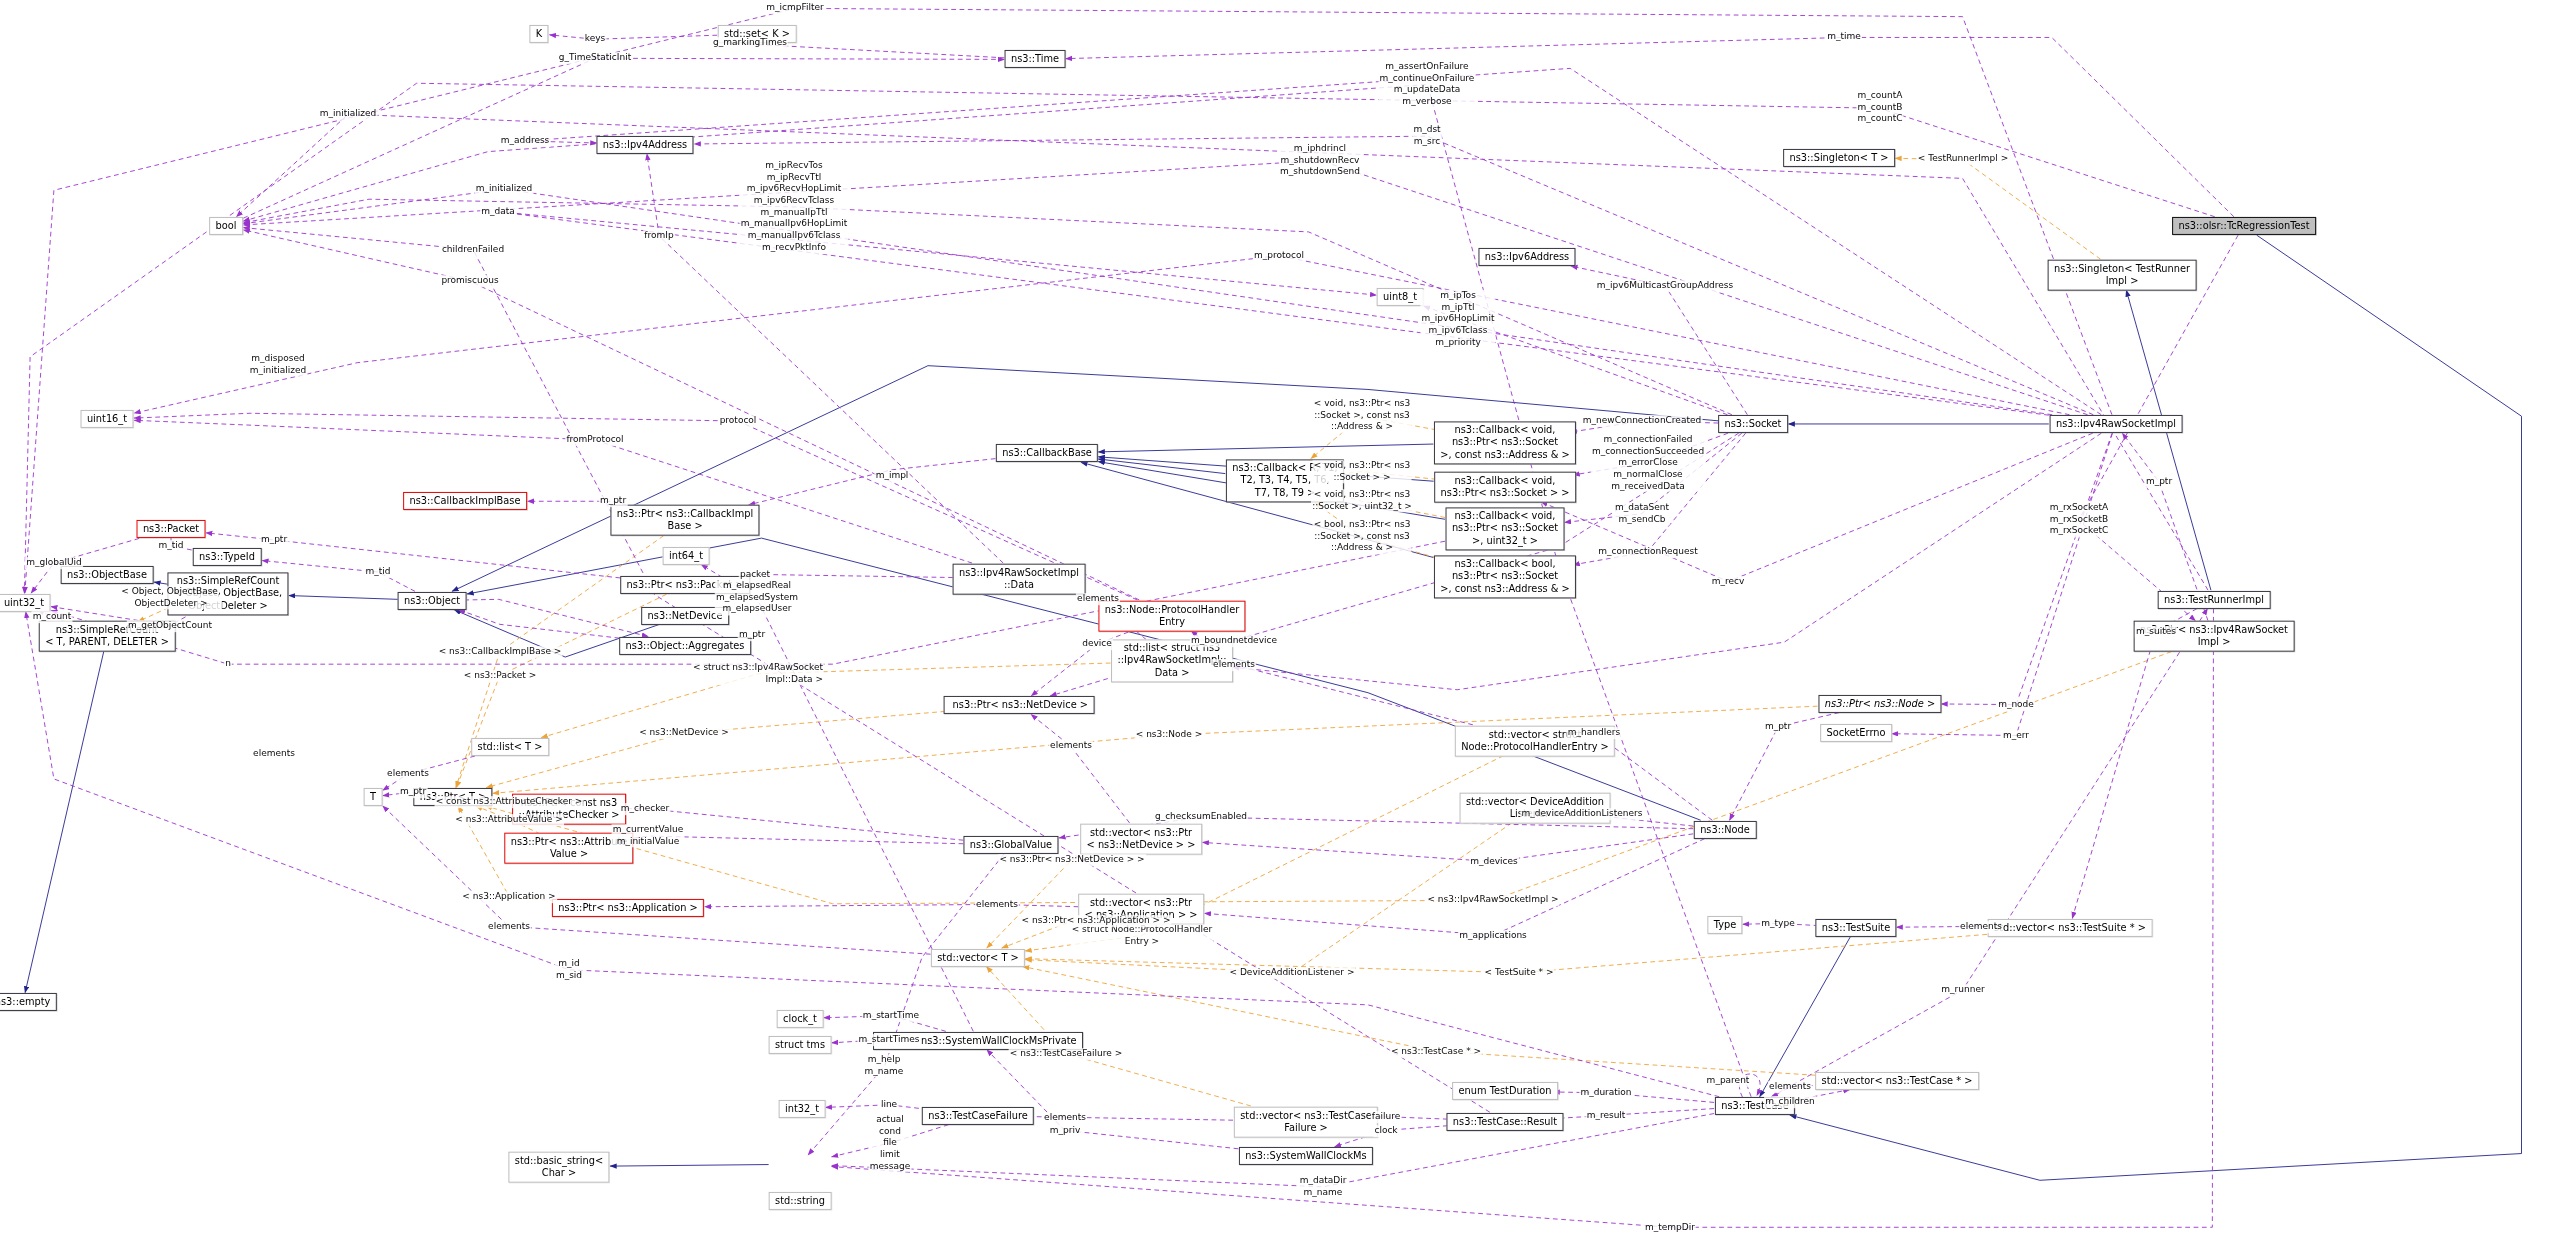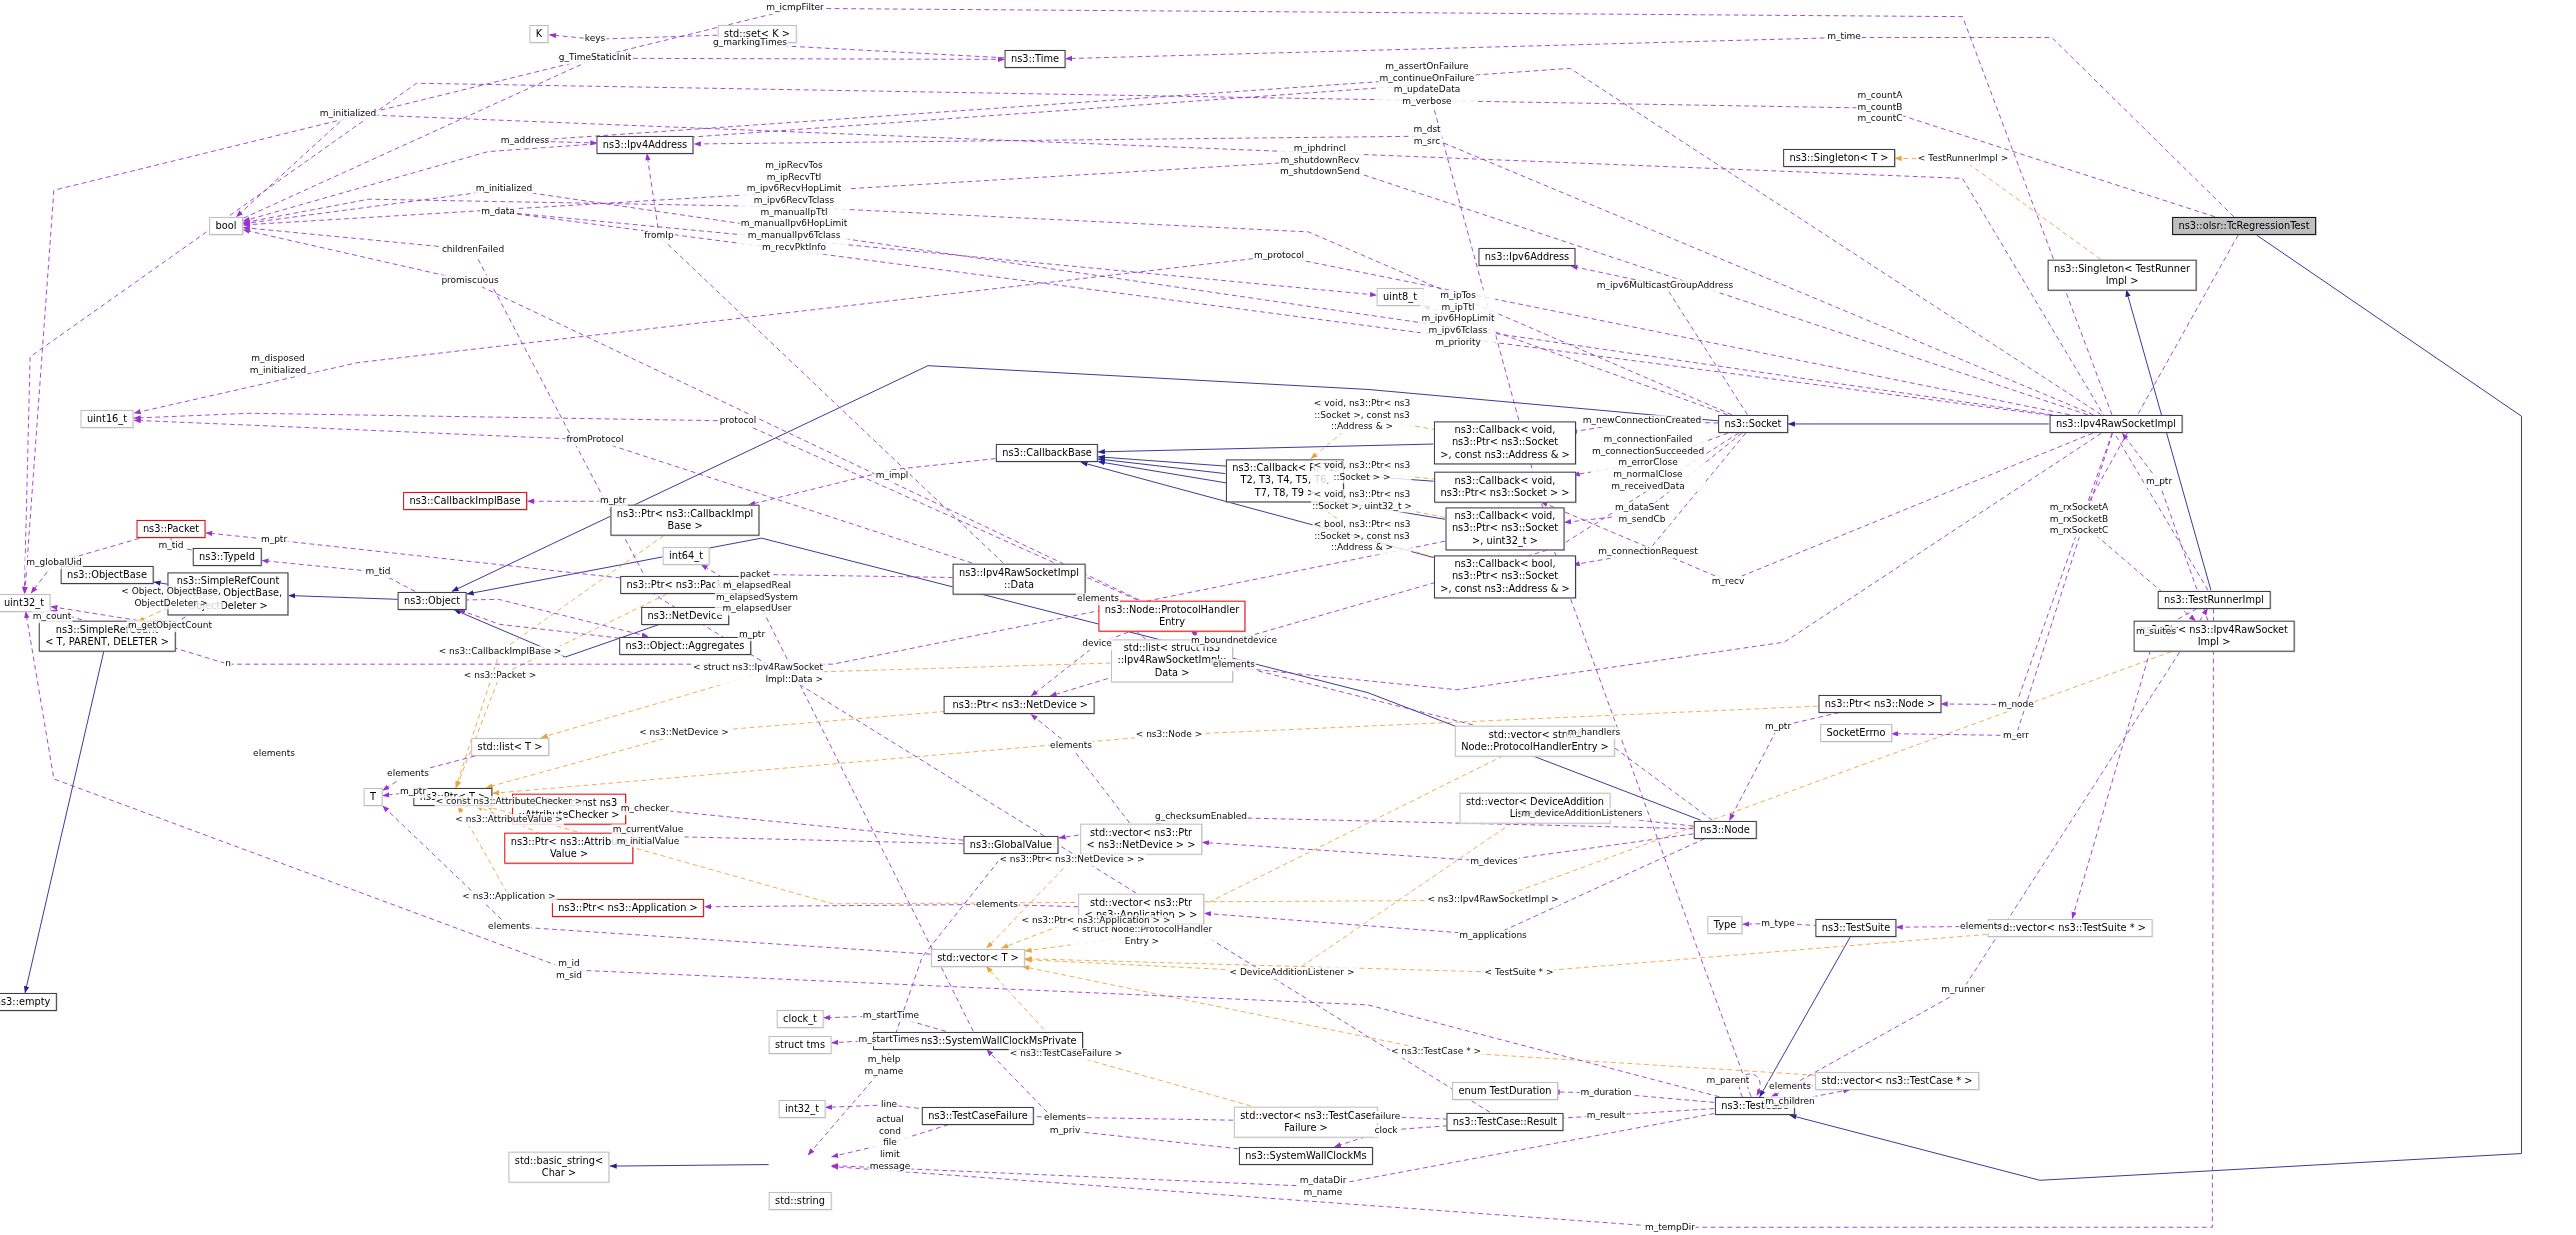--- a/index.html
+++ b/index.html
@@ -217,21 +217,21 @@
     <div class="node k-type" style="left: 1141px; top: 839px;">std::vector&lt; ns3::Ptr
 &lt; ns3::NetDevice &gt; &gt;</div>
     <div class="node k-type" style="left: 1141px; top: 909px;">std::vector&lt; ns3::Ptr
 &lt; ns3::Application &gt; &gt;</div>
     <div class="node k-type" style="left: 978px; top: 958px;">std::vector&lt; T &gt;</div>
     <div class="node k-type" style="left: 1535px; top: 741px;">std::vector&lt; struct
 Node::ProtocolHandlerEntry &gt;</div>
     <div class="node k-type" style="left: 1535px; top: 808px;">std::vector&lt; DeviceAddition
 Listener &gt;</div>
     <div class="node k-class" style="left: 1725px; top: 830px;">ns3::Node</div>
-    <div class="node k-class" style="left: 1880px; top: 704px;">ns3::Ptr&lt; ns3::Node &gt;</div>
+    <div class="node k-class" style="left: 1880px; top: 704px; font-style: italic;">ns3::Ptr&lt; ns3::Node &gt;</div>
     <div class="node k-type" style="left: 1856px; top: 733px;">SocketErrno</div>
     <div class="node k-type" style="left: 1725px; top: 925px;">Type</div>
     <div class="node k-class" style="left: 1856px; top: 928px;">ns3::TestSuite</div>
     <div class="node k-type" style="left: 2070px; top: 928px;">std::vector&lt; ns3::TestSuite * &gt;</div>
     <div class="node k-class" style="left: 1839px; top: 158px;">ns3::Singleton&lt; T &gt;</div>
     <div class="node k-class" style="left: 2122px; top: 275px;">ns3::Singleton&lt; TestRunner
 Impl &gt;</div>
     <div class="node k-main" style="left: 2244px; top: 226px;">ns3::olsr::TcRegressionTest</div>
     <div class="node k-class" style="left: 2214px; top: 600px;">ns3::TestRunnerImpl</div>
     <div class="node k-class" style="left: 2214px; top: 636px;">ns3::Ptr&lt; ns3::Ipv4RawSocket

